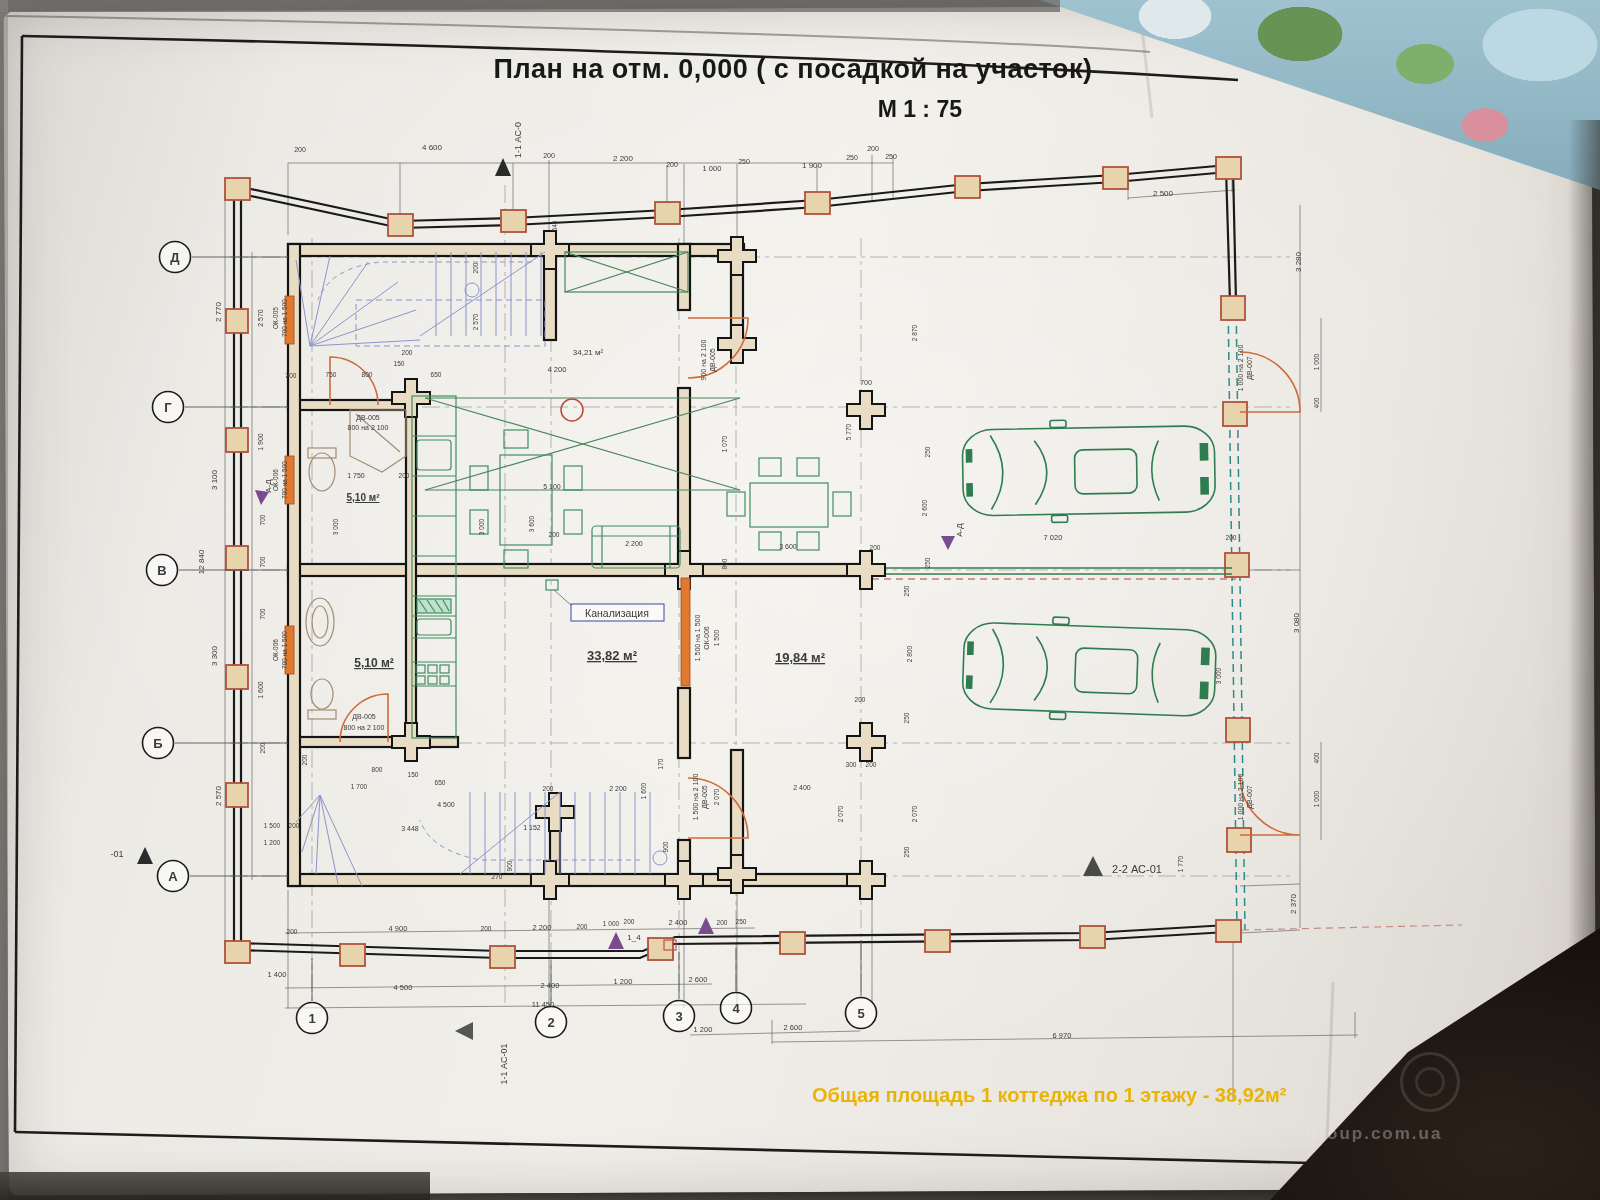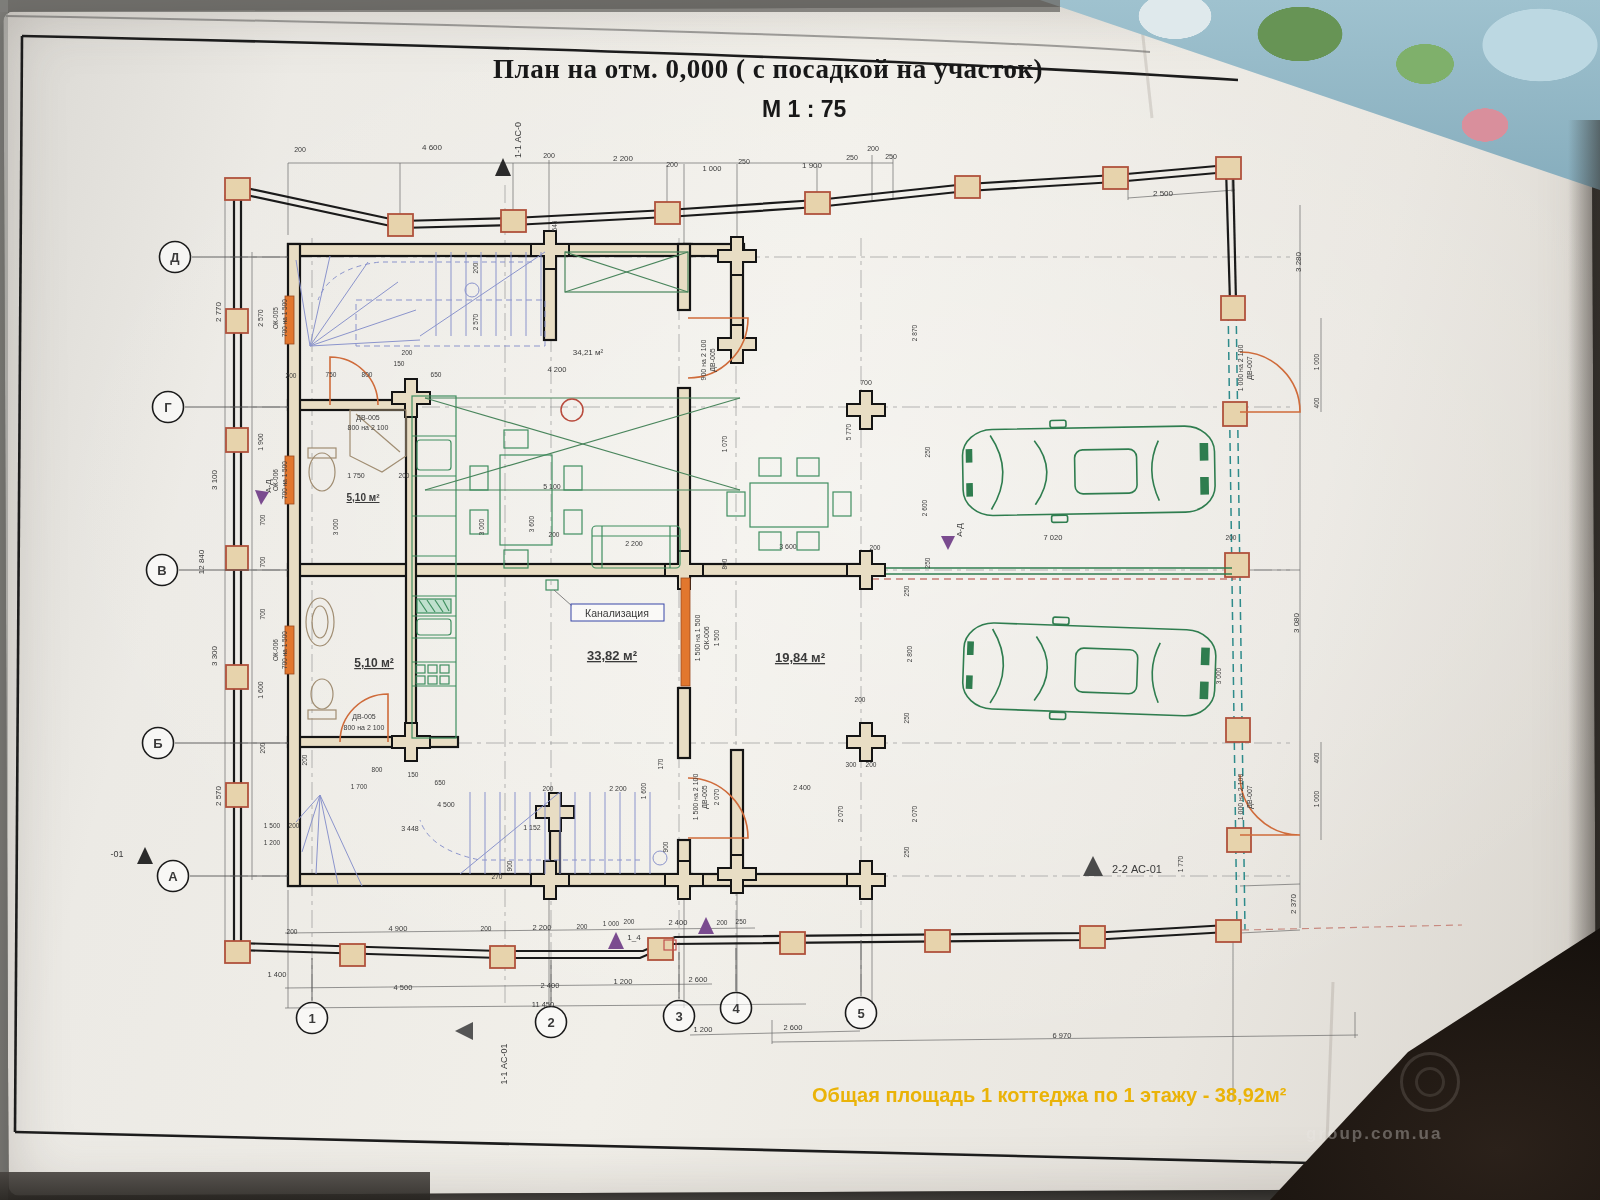--- a/index.html
+++ b/index.html
@@ -29,23 +29,23 @@
       linear-gradient(#9fc2cf,#85acbc);}
   .dark-corner{position:absolute;left:0;top:0;width:1600px;height:1200px;
     clip-path:polygon(1408px 1052px,1600px 928px,1600px 1200px,1270px 1200px);
     background:radial-gradient(500px 320px at 1500px 1150px,#2b211a 0%,#16110d 70%,#0b0907 100%);}
   .spiral{position:absolute;left:1400px;top:1052px;width:54px;height:54px;border-radius:50%;
     border:3px solid rgba(205,198,190,.16);}
   .spiral:before{content:"";position:absolute;left:12px;top:12px;width:24px;height:24px;
     border-radius:50%;border:3px solid rgba(205,198,190,.14);}
   .watermark{position:absolute;left:1306px;top:1124px;width:280px;color:rgba(235,233,228,.34);
     font-size:17px;letter-spacing:2px;font-weight:bold;}
-  .title1{position:absolute;left:493px;top:54px;width:600px;text-align:left;
-    font-size:27px;font-weight:bold;color:#181818;letter-spacing:.5px;font-family:Liberation Serif, serif;}
-  .title2{position:absolute;left:762px;top:96px;width:200px;text-align:left;
+  .title1{position:absolute;left:493px;top:54px;width:600px;text-align:center;
+    font-size:27px;font-weight:bold;color:#181818;letter-spacing:.5px;}
+  .title2{position:absolute;left:762px;top:96px;width:200px;text-align:right;
     font-size:23px;font-weight:bold;color:#181818;}
   .footer-text{position:absolute;left:812px;top:1084px;width:530px;text-align:left;
     font-size:20px;font-weight:bold;color:#eab308;}
   svg{position:absolute;left:0;top:0;font-family:"Liberation Sans",sans-serif;}
   svg text{fill:#3a3a3a;}
 </style>
 </head>
 <body>
 
 <div class="photo-bg"></div>

